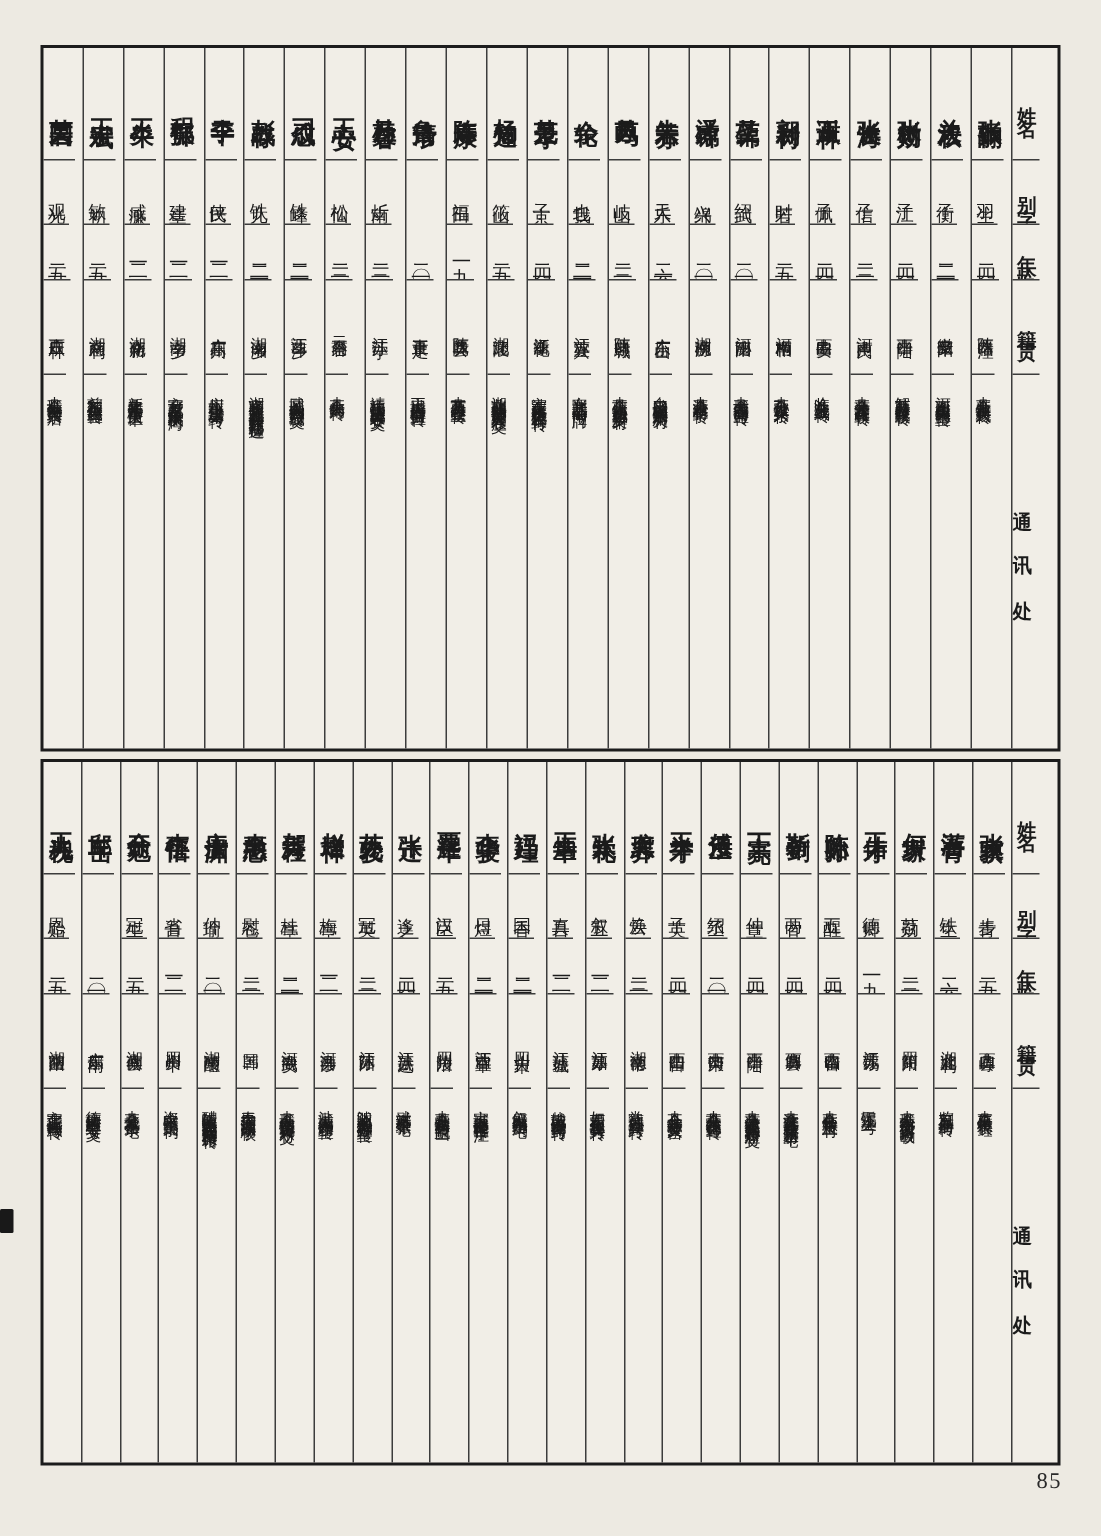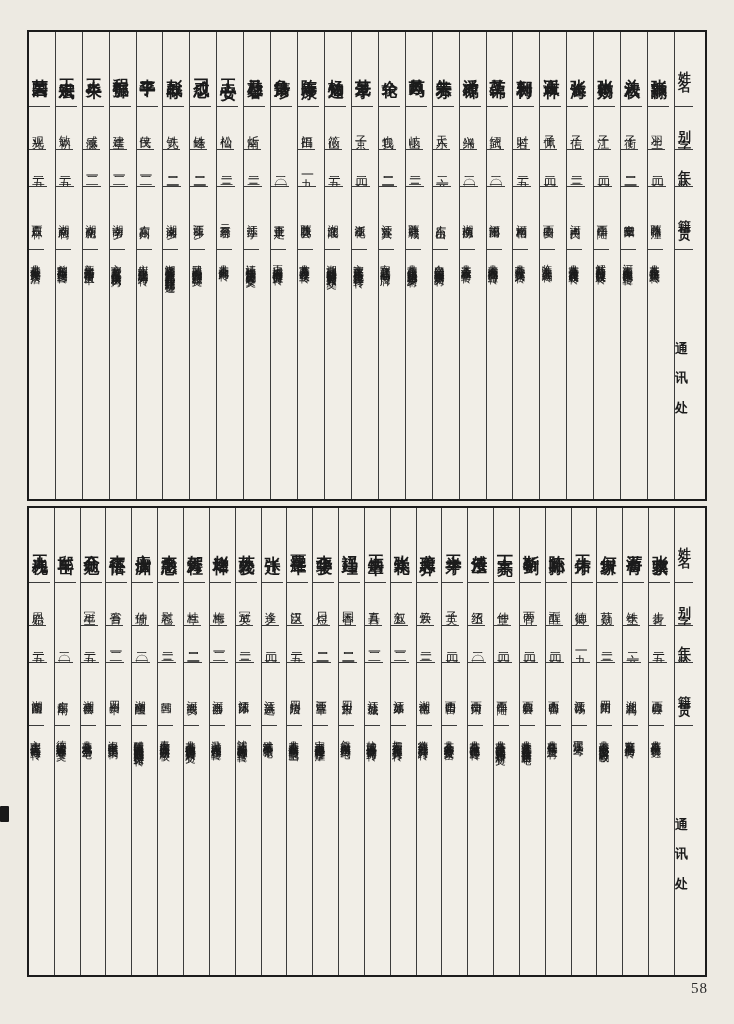--- a/index.html
+++ b/index.html
@@ -423,14 +423,14 @@
           <div class="cell r-zi">恩贻</div>
           <div class="cell r-age">二五</div>
           <div class="cell r-native">湖南益阳</div>
           <div class="cell r-addr">宁乡北正街恒福顺号转</div>
         </div>
       </div>
 
   </div>
 
   <div class="margin-mark"></div>
-  <div class="page-number">58</div>
+  <div class="page-number">85</div>
 </div>
 
 </body></html>

